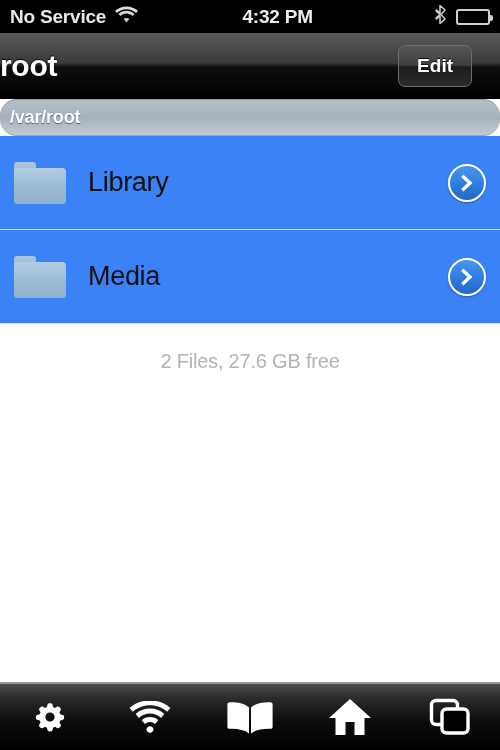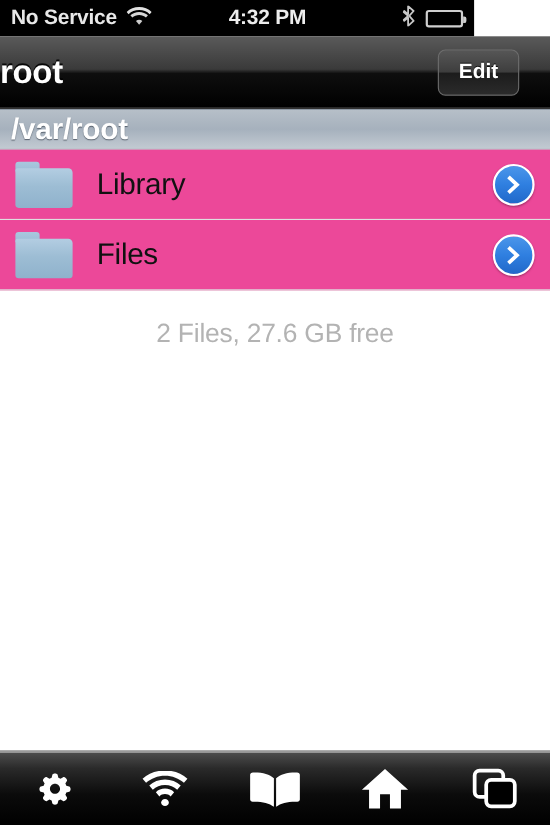--- a/index.html
+++ b/index.html
@@ -13,21 +13,21 @@
     position: relative;
     overflow: hidden;
     font-family: "Liberation Sans", sans-serif;
     -webkit-font-smoothing: antialiased;
   }
 
   
   .status-bar {
     position: absolute;
     top: 0; left: 0;
-    width: 431px;
+    width: 500px;
     height: 33px;
     background: linear-gradient(to bottom, #15151 5%, #0a0a0a 0%, #000000 100%);
     background-color: #000;
     display: flex;
     align-items: center;
     box-sizing: border-box;
     padding: 0 10px;
   }
   .status-left {
     display: flex;
@@ -156,33 +156,34 @@
   .section-header {
     height: 37px;
     background: linear-gradient(to bottom, #b6bfc8 0%, #a6b1bd 50%, #c2cad2 100%);
     border-top: 1px solid #8d98a4;
     border-bottom: 1px solid #9aa4af;
     display: flex;
     align-items: center;
     padding-left: 10px;
     box-sizing: border-box;
     color: #ffffff;
-    font-size: 27px;
+    font-size: 18px;
     font-weight: bold;
     text-shadow: 0 1px 1px rgba(70,80,92,0.85);
     letter-spacing: -0.2px;
+    border-radius: 17px;
   }
   .list-row {
-    height: 64px;
+    height: 94px;
     border-bottom: 1px solid #dfdfdf;
     display: flex;
     align-items: center;
     padding: 0 14px 0 14px;
     box-sizing: border-box;
-    background: #ec4899;
+    background: #3b82f6;
     cursor: pointer;
   }
   .folder-icon {
     width: 52px;
     height: 42px;
     position: relative;
     flex: 0 0 auto;
     margin-right: 22px;
   }
   .folder-icon .tab {
@@ -218,21 +219,21 @@
     display: flex;
     align-items: center;
     justify-content: center;
     box-sizing: border-box;
     cursor: pointer;
   }
   .disclosure svg { display:block; }
   .list-footer {
     text-align: center;
     color: #b3b3b3;
-    font-size: 24px;
+    font-size: 20px;
     padding-top: 26px;
     letter-spacing: -0.2px;
   }
 
   
   .tab-bar {
     position: absolute;
     left: 0; bottom: 0;
     width: 500px;
     height: 68px;
@@ -299,21 +300,21 @@
         <path d="M5.5 3 L12 9 L5.5 15" fill="none" stroke="#ffffff" stroke-width="3.4" stroke-linecap="square" stroke-linejoin="miter"></path>
       </svg>
     </span>
   </div>
 
   <div class="list-row">
     <span class="folder-icon">
       <span class="tab"></span>
         <span class="body"></span>
     </span>
-    <span class="row-label">Files</span>
+    <span class="row-label">Media</span>
     <span class="disclosure">
       <svg width="18" height="18" viewBox="0 0 18 18">
         <path d="M5.5 3 L12 9 L5.5 15" fill="none" stroke="#ffffff" stroke-width="3.4" stroke-linecap="square" stroke-linejoin="miter"></path>
       </svg>
     </span>
   </div>
 
   <div class="list-footer">2 Files, 27.6 GB free</div>
 </div>
 

